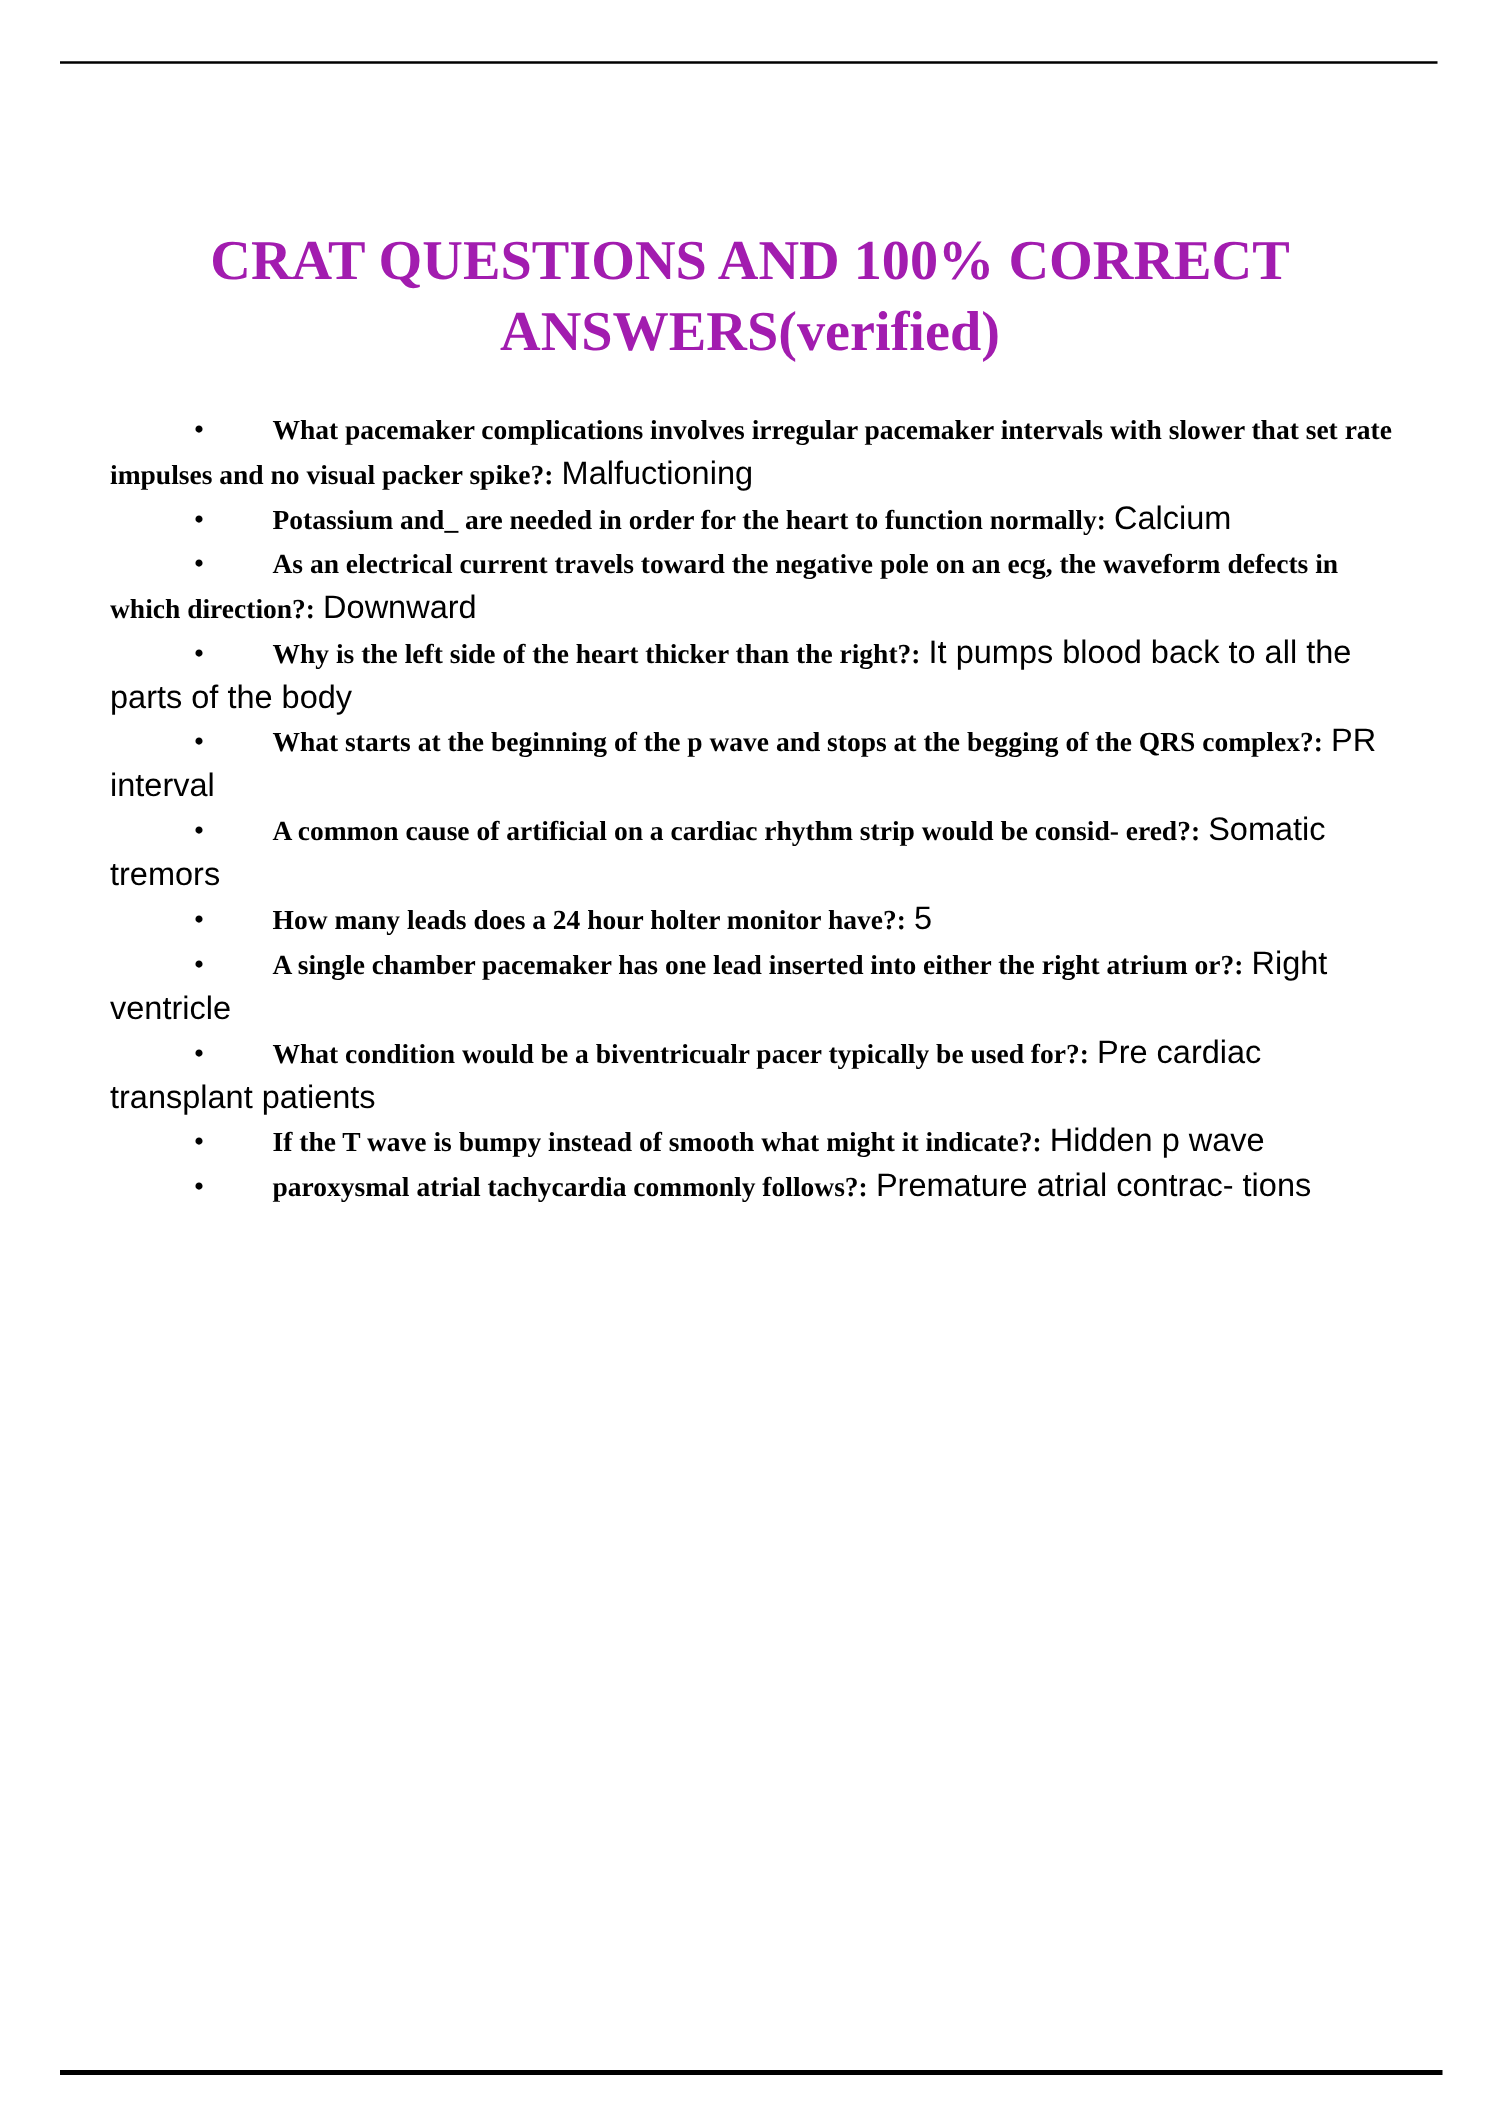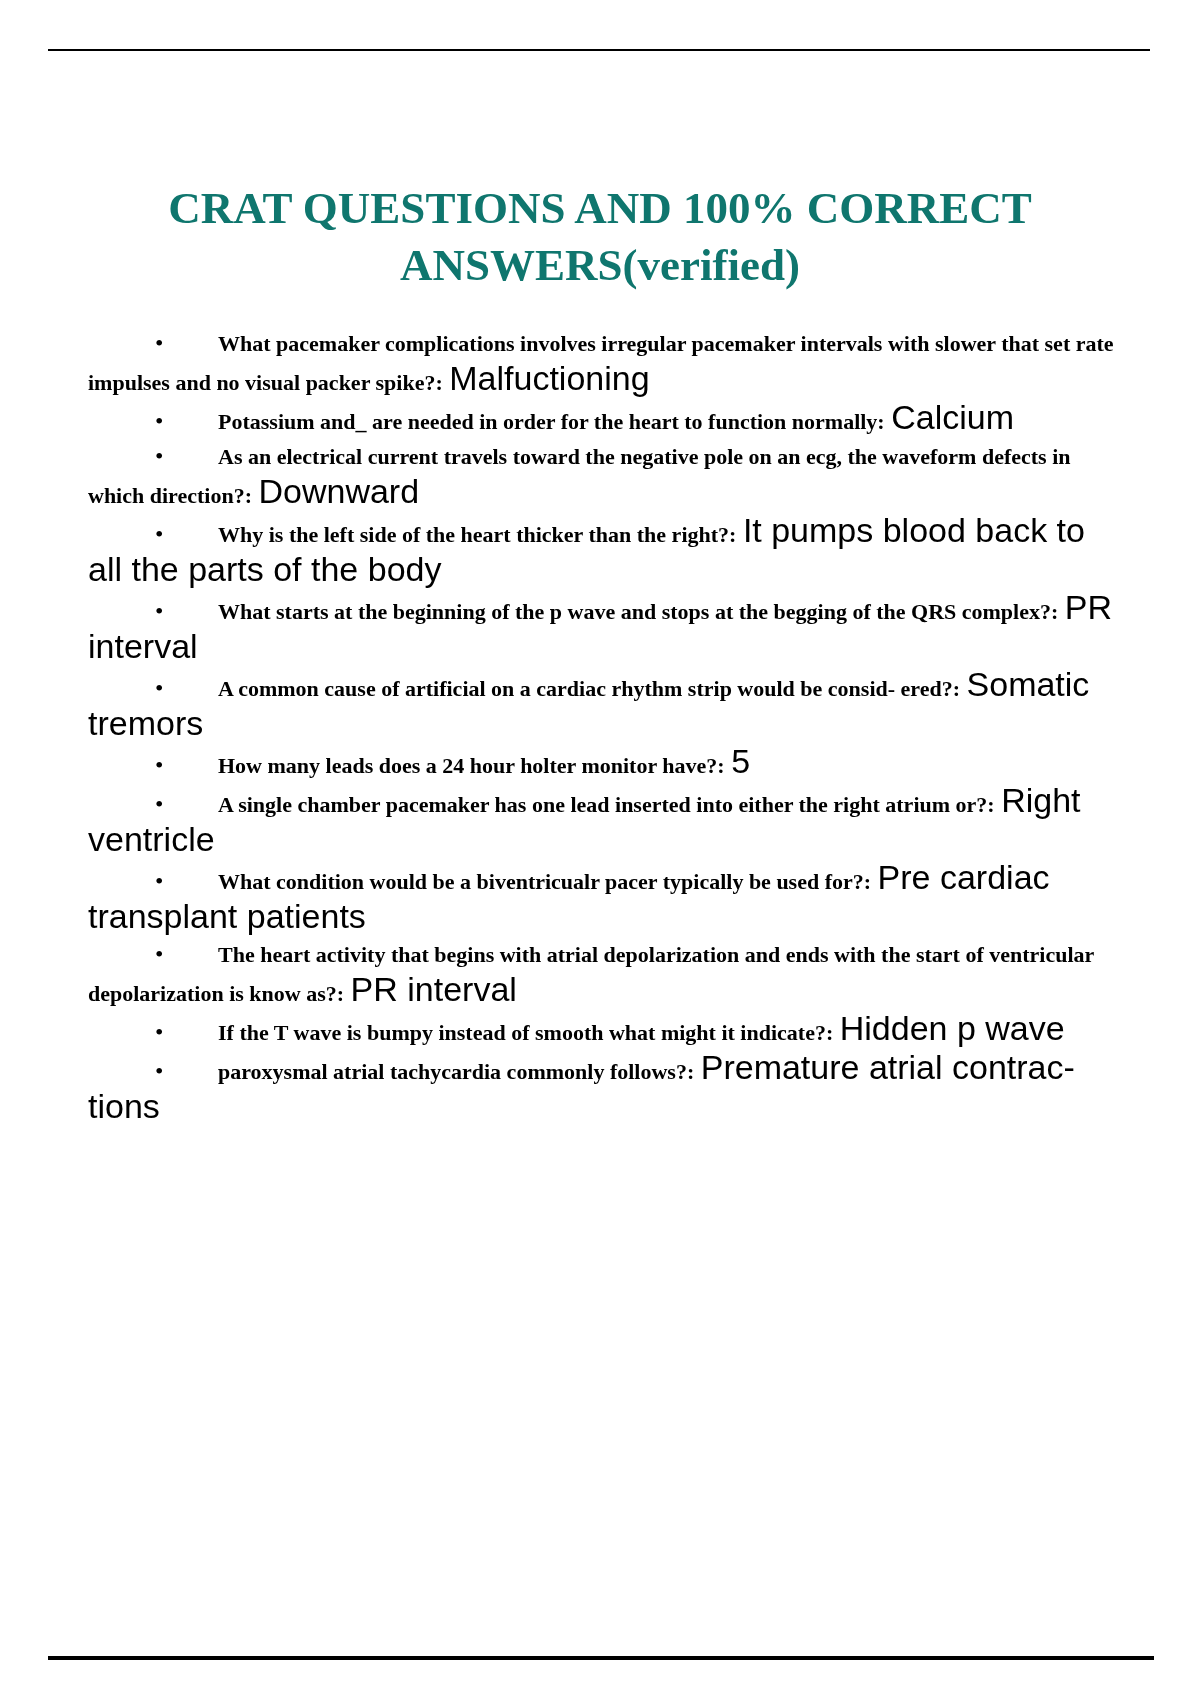--- a/index.html
+++ b/index.html
@@ -25,21 +25,21 @@
     background: #000000;
   }
   .title {
     margin: 0;
     padding-top: 180px;
     text-align: center;
     font-family: "Liberation Serif", serif;
     font-weight: 700;
     font-size: 45px;
     line-height: 57px;
-    color: #0f766e;
+    color: #a21caf;
   }
   .content {
     margin: 32px 86px 0 88px;
     font-size: 26px;
     line-height: 34px;
   }
   .item {
     margin: 0;
     text-indent: 67px;
   }
@@ -53,21 +53,21 @@
   }
   .q {
     font-family: "Liberation Serif", serif;
     font-weight: 700;
     font-size: 22px;
     line-height: 34px;
   }
   .a {
     font-family: "Liberation Sans", sans-serif;
     font-weight: 400;
-    font-size: 34px;
+    font-size: 26px;
     line-height: 34px;
   }
 </style>
 </head>
 <body>
 
 <div class="page">
   <div class="rule-top"></div>
 
   <h1 class="title">
@@ -92,21 +92,20 @@
     <p class="item"><span class="bullet">•</span><b class="q">A common cause of artificial on a cardiac rhythm strip would be consid- ered?:</b> <span class="a">Somatic tremors</span></p>
 
     <p class="item"><span class="bullet">•</span><b class="q">How many leads does a 24 hour holter monitor have?:</b> <span class="a">5</span></p>
 
 
     <p class="item"><span class="bullet">•</span><b class="q">A single chamber pacemaker has one lead inserted into either the right atrium or?:</b> <span class="a">Right ventricle</span></p>
 
 
     <p class="item"><span class="bullet">•</span><b class="q">What condition would be a biventricualr pacer typically be used for?:</b> <span class="a">Pre cardiac transplant patients</span></p>
 
-    <p class="item"><span class="bullet">•</span><b class="q">The heart activity that begins with atrial depolarization and ends with the start of ventricular depolarization is know as?:</b> <span class="a">PR interval</span></p>
 
     <p class="item"><span class="bullet">•</span><b class="q">If the T wave is bumpy instead of smooth what might it indicate?:</b> <span class="a">Hidden p wave</span></p>
 
     <p class="item"><span class="bullet">•</span><b class="q">paroxysmal atrial tachycardia commonly follows?:</b> <span class="a">Premature atrial contrac- tions</span></p>
 
   </div>
 
   <div class="rule-bottom"></div>
 </div>
 

